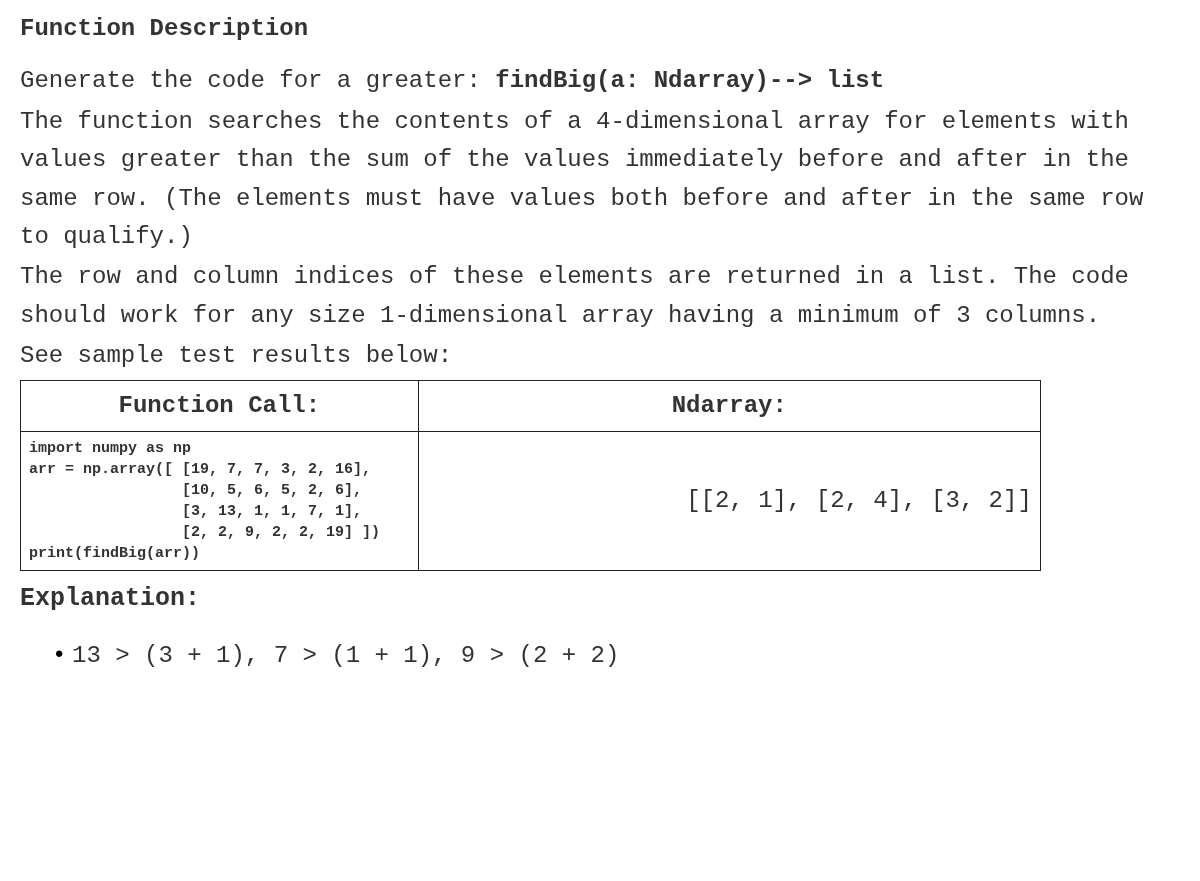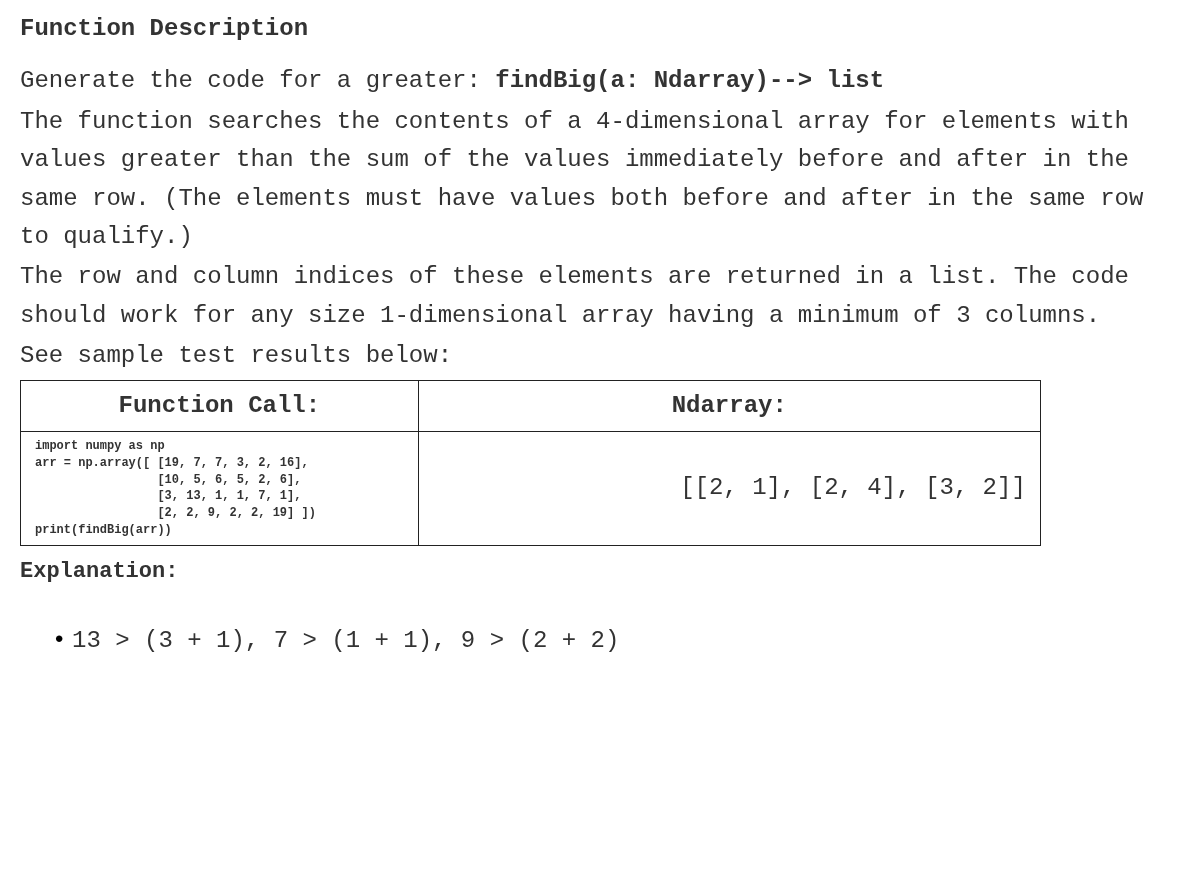--- a/index.html
+++ b/index.html
@@ -28,46 +28,46 @@
       font-family: Liberation Mono, monospace;
     }
     table {
       border-collapse: collapse;
       margin-top: 4px;
       margin-bottom: 8px;
       width: 88%;
     }
     td {
       border: 1.5px solid #222;
-      padding: 6px 14px;
+      padding: 6px 8px;
       vertical-align: middle;
       margin-left: 9px;
     }
     .th {
       font-weight: bold;
       text-align: center;
       font-size: 24px;
     }
     .code-cell {
-      font-size: 12px;
+      font-size: 15px;
       font-family: "Courier New", Courier, monospace;
       line-height: 1.4;
       white-space: pre;
       font-weight: bold;
     }
     .returns-cell {
       font-size: 24px;
       text-align: right;
       font-family: "Courier New", Courier, monospace;
     }
     .explanation-heading {
       font-weight: bold;
-      font-size: 22px;
+      font-size: 25px;
       margin-top: 4px;
-      margin-bottom: 33px;
+      margin-bottom: 18px;
     }
     ul {
       list-style: none;
       padding-left: 56px;
     }
     ul li::before {
       content: "\2022";
       font-size: 24px;
       display: inline-block;
       width: 20px;

